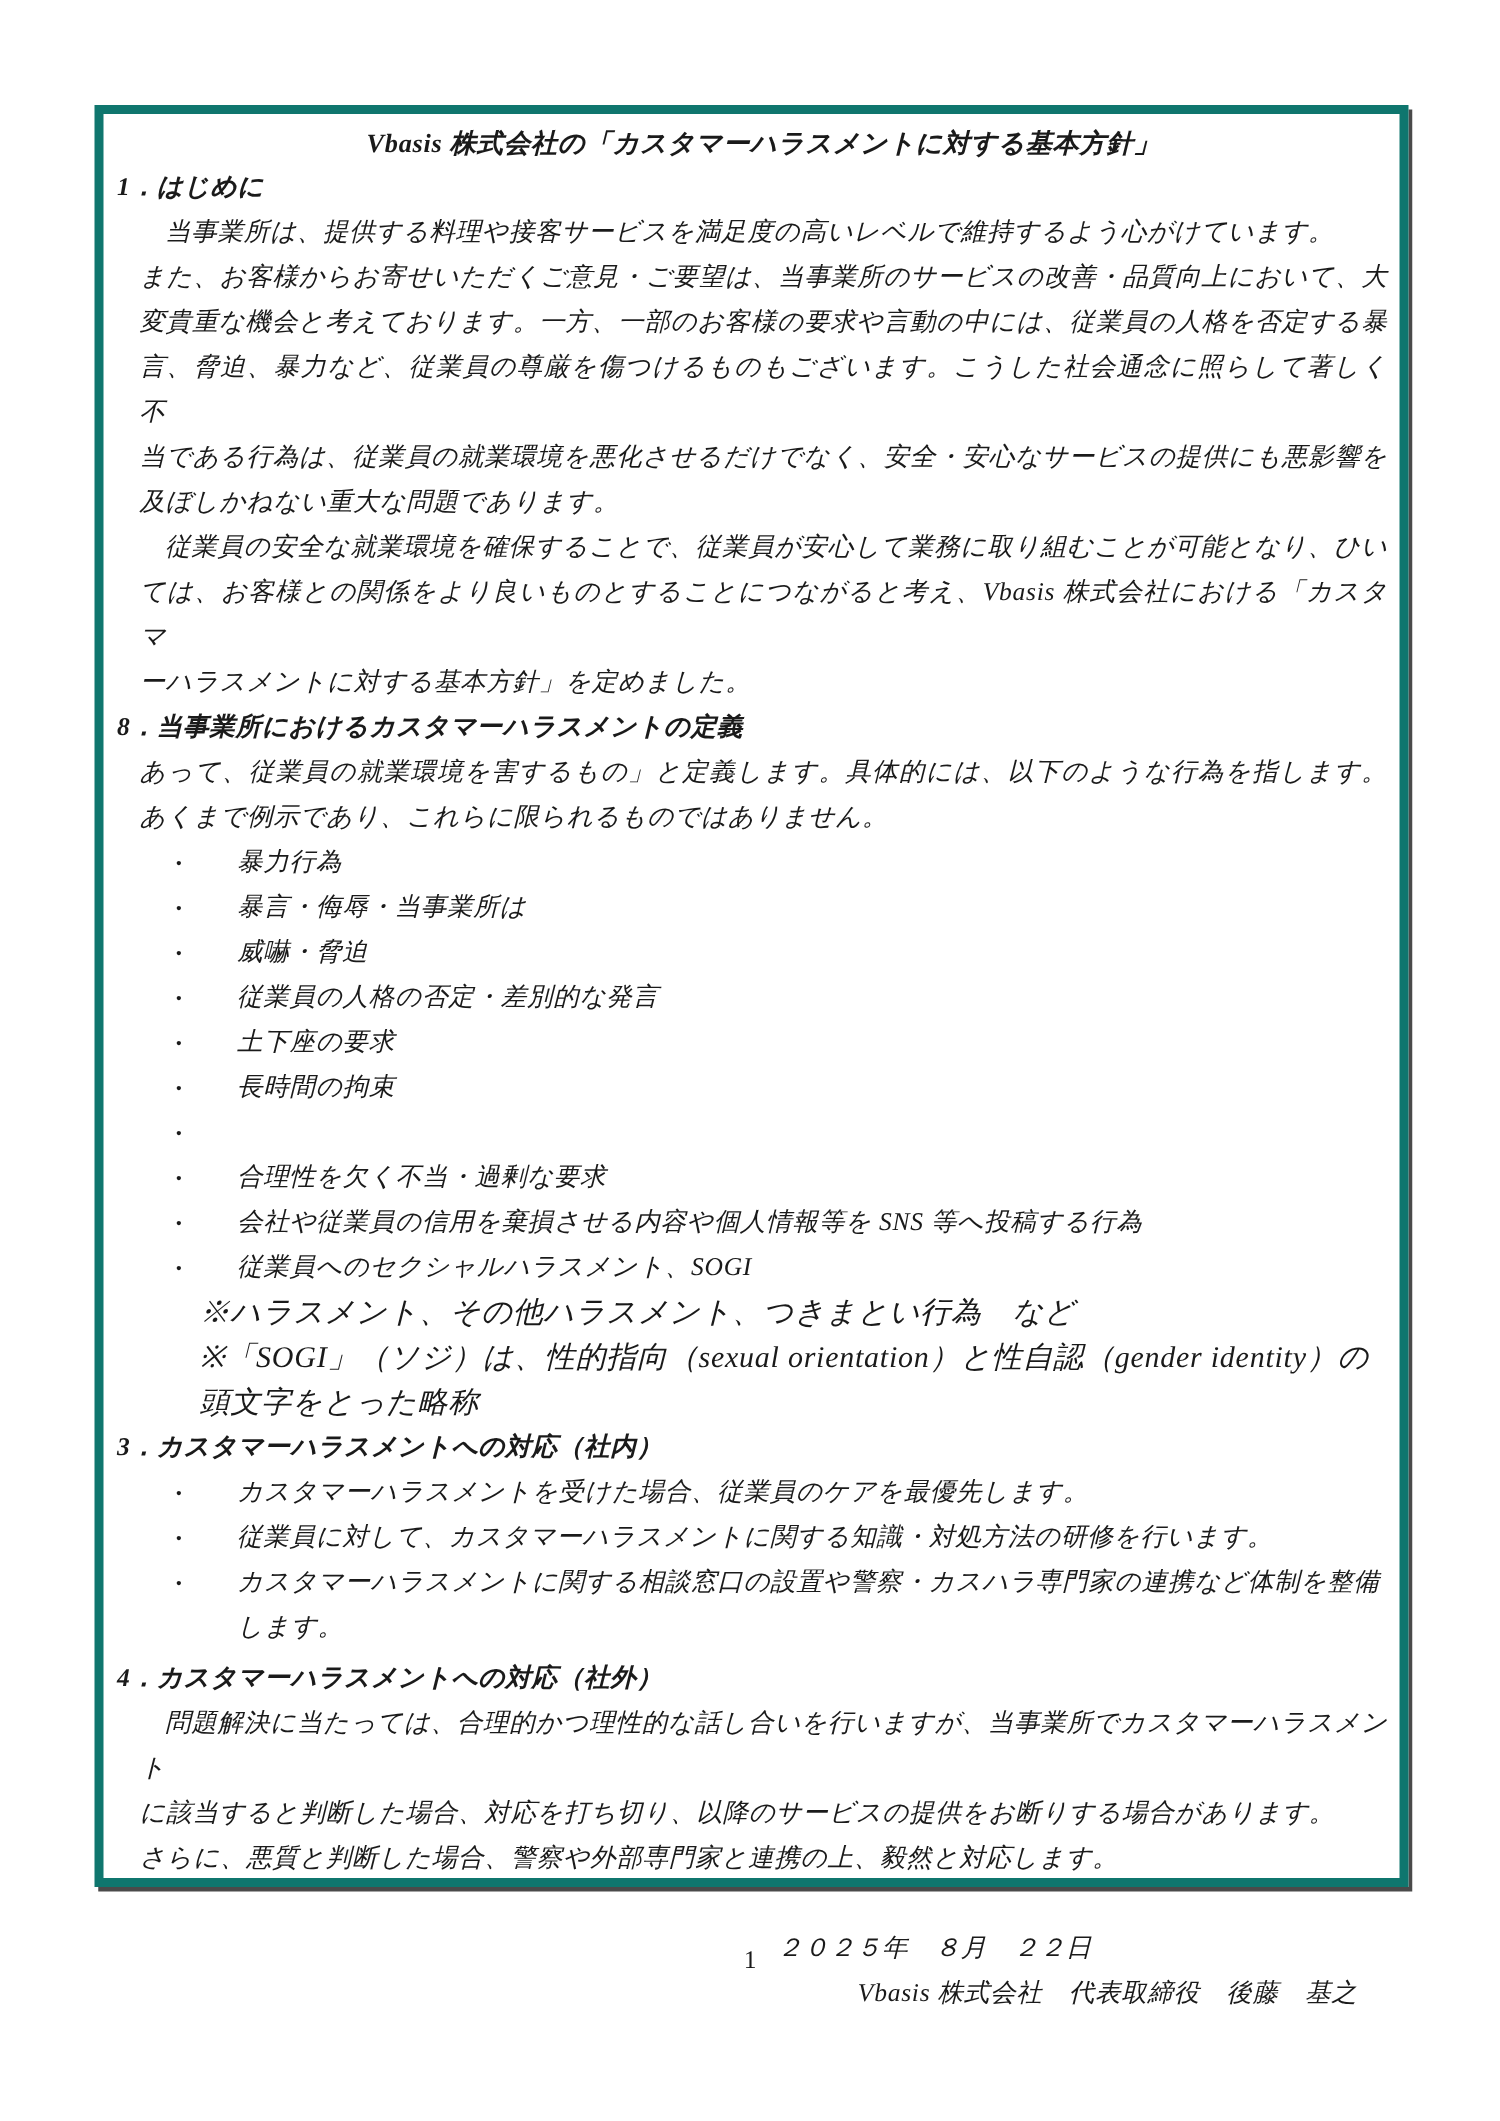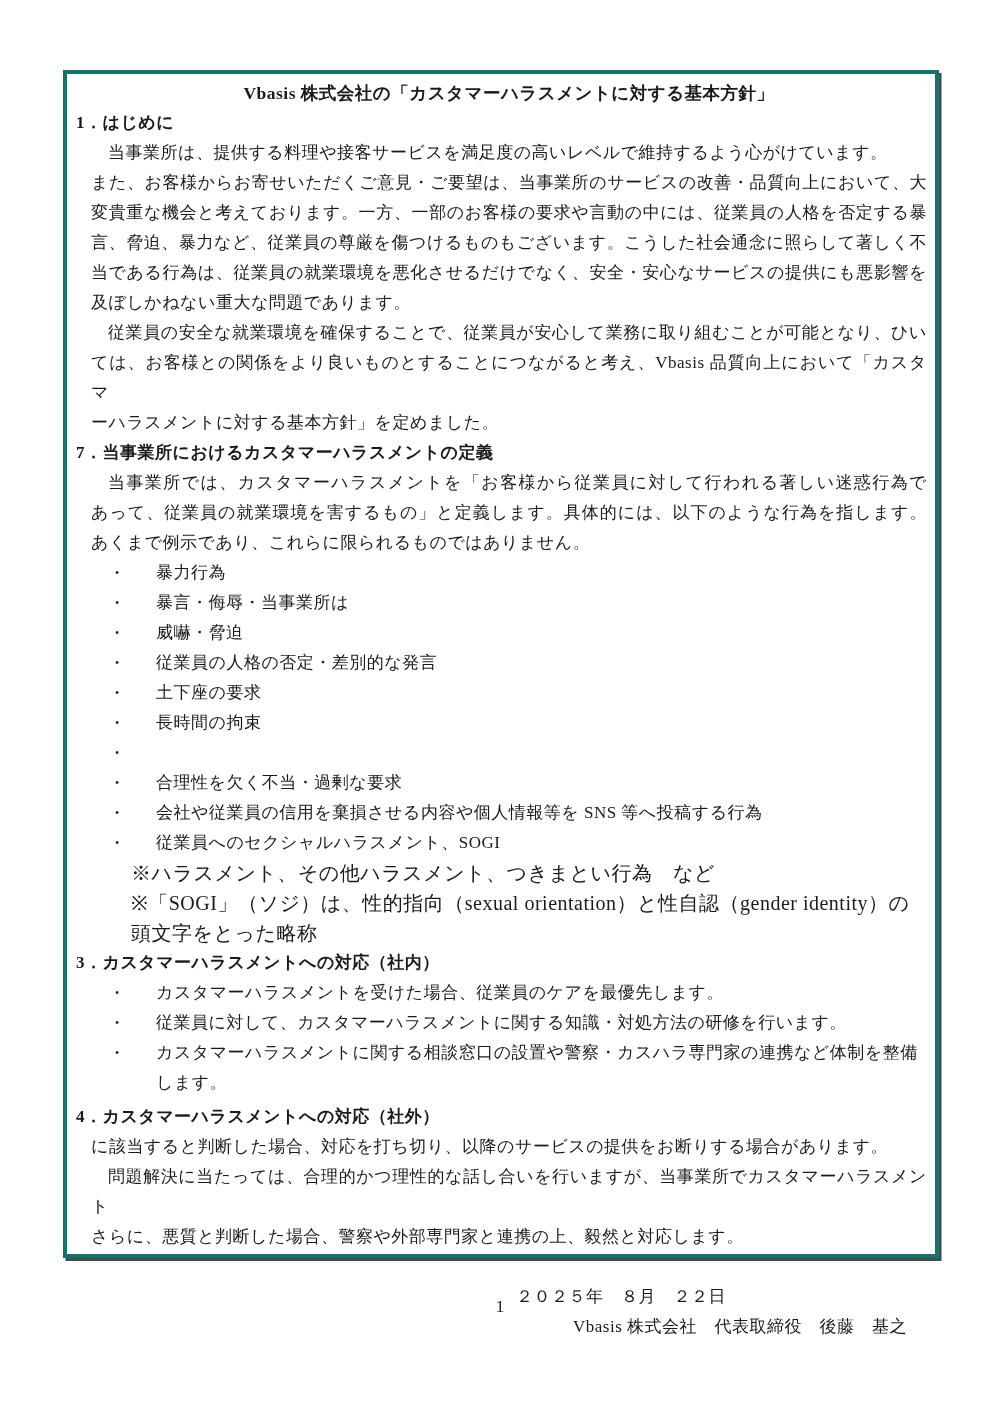--- a/index.html
+++ b/index.html
@@ -6,24 +6,25 @@
   body {
     width: 1000px; height: 1414px;
     background: #ffffff;
     font-family: "Liberation Serif", "DejaVu Serif", serif;
     color: #1a1a1a;
   }
   .page { position: relative; width: 1000px; height: 1414px; background: #ffffff; overflow: hidden; }
   .frame {
     position: absolute; left: 63px; top: 70px;
     width: 876px; height: 1188px;
-    border: 4px solid #0f766e;
+    border: 6px solid #0f766e;
     box-shadow: 2.5px 3px 0 0 #4a4a4a;
     box-sizing: border-box;
     background: #ffffff;
+    font-style: italic;
   }
   .content {
     padding: 4px 8px 0 24px;
     font-size: 17px;
     letter-spacing: 0.5px;
     line-height: 30px;
   }
   .doc-title {
     text-align: center;
     font-weight: bold;
@@ -79,25 +80,24 @@
       <div class="doc-title">Vbasis 株式会社の「カスタマーハラスメントに対する基本方針」</div>
 
       <div class="heading">1．はじめに</div>
       <div class="line ind">当事業所は、提供する料理や接客サービスを満足度の高いレベルで維持するよう心がけています。</div>
       <div class="line fill">また、お客様からお寄せいただくご意見・ご要望は、当事業所のサービスの改善・品質向上において、大</div>
       <div class="line fill">変貴重な機会と考えております。一方、一部のお客様の要求や言動の中には、従業員の人格を否定する暴</div>
       <div class="line fill">言、脅迫、暴力など、従業員の尊厳を傷つけるものもございます。こうした社会通念に照らして著しく不</div>
       <div class="line fill">当である行為は、従業員の就業環境を悪化させるだけでなく、安全・安心なサービスの提供にも悪影響を</div>
       <div class="line">及ぼしかねない重大な問題であります。</div>
       <div class="line ind fill">従業員の安全な就業環境を確保することで、従業員が安心して業務に取り組むことが可能となり、ひい</div>
-      <div class="line fill">ては、お客様との関係をより良いものとすることにつながると考え、Vbasis 品質向上において「カスタマ</div>
+      <div class="line fill">ては、お客様との関係をより良いものとすることにつながると考え、Vbasis 株式会社における「カスタマ</div>
       <div class="line">ーハラスメントに対する基本方針」を定めました。</div>
 
-      <div class="heading">7．当事業所におけるカスタマーハラスメントの定義</div>
-      <div class="line ind fill">当事業所では、カスタマーハラスメントを「お客様から従業員に対して行われる著しい迷惑行為で</div>
+      <div class="heading">8．当事業所におけるカスタマーハラスメントの定義</div>
       <div class="line fill">あって、従業員の就業環境を害するもの」と定義します。具体的には、以下のような行為を指します。</div>
       <div class="line">あくまで例示であり、これらに限られるものではありません。</div>
 
       <div class="bullet-row">
         <span class="dot">•</span>
         <span class="btext">暴力行為</span>
       </div>
       <div class="bullet-row">
         <span class="dot">•</span>
         <span class="btext">暴言・侮辱・当事業所は</span>
@@ -145,22 +145,22 @@
       <div class="bullet-row">
         <span class="dot">•</span>
         <span class="btext">従業員に対して、カスタマーハラスメントに関する知識・対処方法の研修を行います。</span>
       </div>
       <div class="bullet-row">
         <span class="dot">•</span>
         <span class="btext">カスタマーハラスメントに関する相談窓口の設置や警察・カスハラ専門家の連携など体制を整備します。</span>
       </div>
 
       <div class="heading h4">4．カスタマーハラスメントへの対応（社外）</div>
+      <div class="line ind fill">問題解決に当たっては、合理的かつ理性的な話し合いを行いますが、当事業所でカスタマーハラスメント</div>
       <div class="line">に該当すると判断した場合、対応を打ち切り、以降のサービスの提供をお断りする場合があります。</div>
-      <div class="line ind fill">問題解決に当たっては、合理的かつ理性的な話し合いを行いますが、当事業所でカスタマーハラスメント</div>
       <div class="line">さらに、悪質と判断した場合、警察や外部専門家と連携の上、毅然と対応します。</div>
 
       <div class="date-line">２０２５年　８月　２２日</div>
       <div class="signature-line">Vbasis 株式会社　代表取締役　後藤　基之</div>
 
     </div>
   </div>
 
   <div class="page-number">1</div>
 </div>

